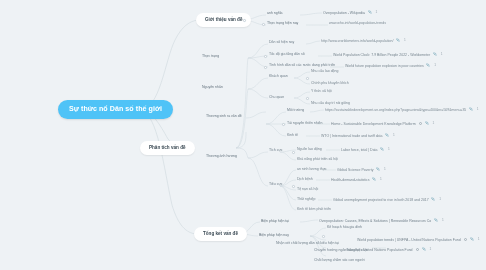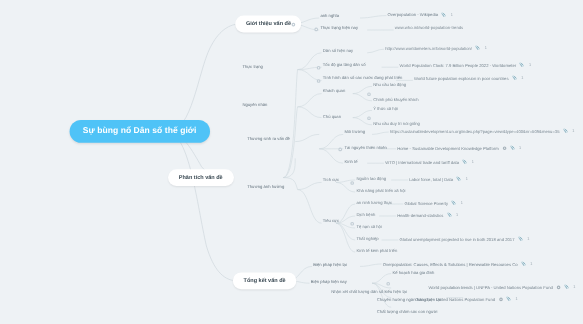--- a/index.html
+++ b/index.html
@@ -154,21 +154,21 @@
       <path d="M300,222 C 308,222 310,220 318,220"></path>
       <path d="M310,236 C 318,236 318,228 326,228"></path>
       <path d="M310,236 C 318,236 318,240 326,240"></path>
       <path d="M310,236 C 318,236 318,248 326,248"></path>
       <path d="M310,236 C 318,236 318,256 326,256"></path>
       <path d="M376,240 C 382,240 384,240 390,240"></path>
       <path d="M372,248 C 378,248 380,248 386,248"></path>
     </g>
   </svg>
 
-  <div class="node root" style="left:58px; top:100px;">Sự bùng nổ Dân số thế giới</div>
+  <div class="node root" style="left:58px; top:100px;">Sự thức nổ Dân số thế giới</div>
 
   <div class="node lvl1" style="left:196px; top:13px;">Giới thiệu vấn đề</div>
 
   <div class="node lvl2" style="left:265px; top:11px;">anh nghĩa</div>
   <div class="node lvl2" style="left:265px; top:21px;">Thực trạng hiện nay</div>
 
   <div class="node lvl3" style="left:321px; top:10px;">
     <span>Overpopulation - Wikipedia</span>
     <span class="attach">📎</span>
     <span class="meta">1</span>

